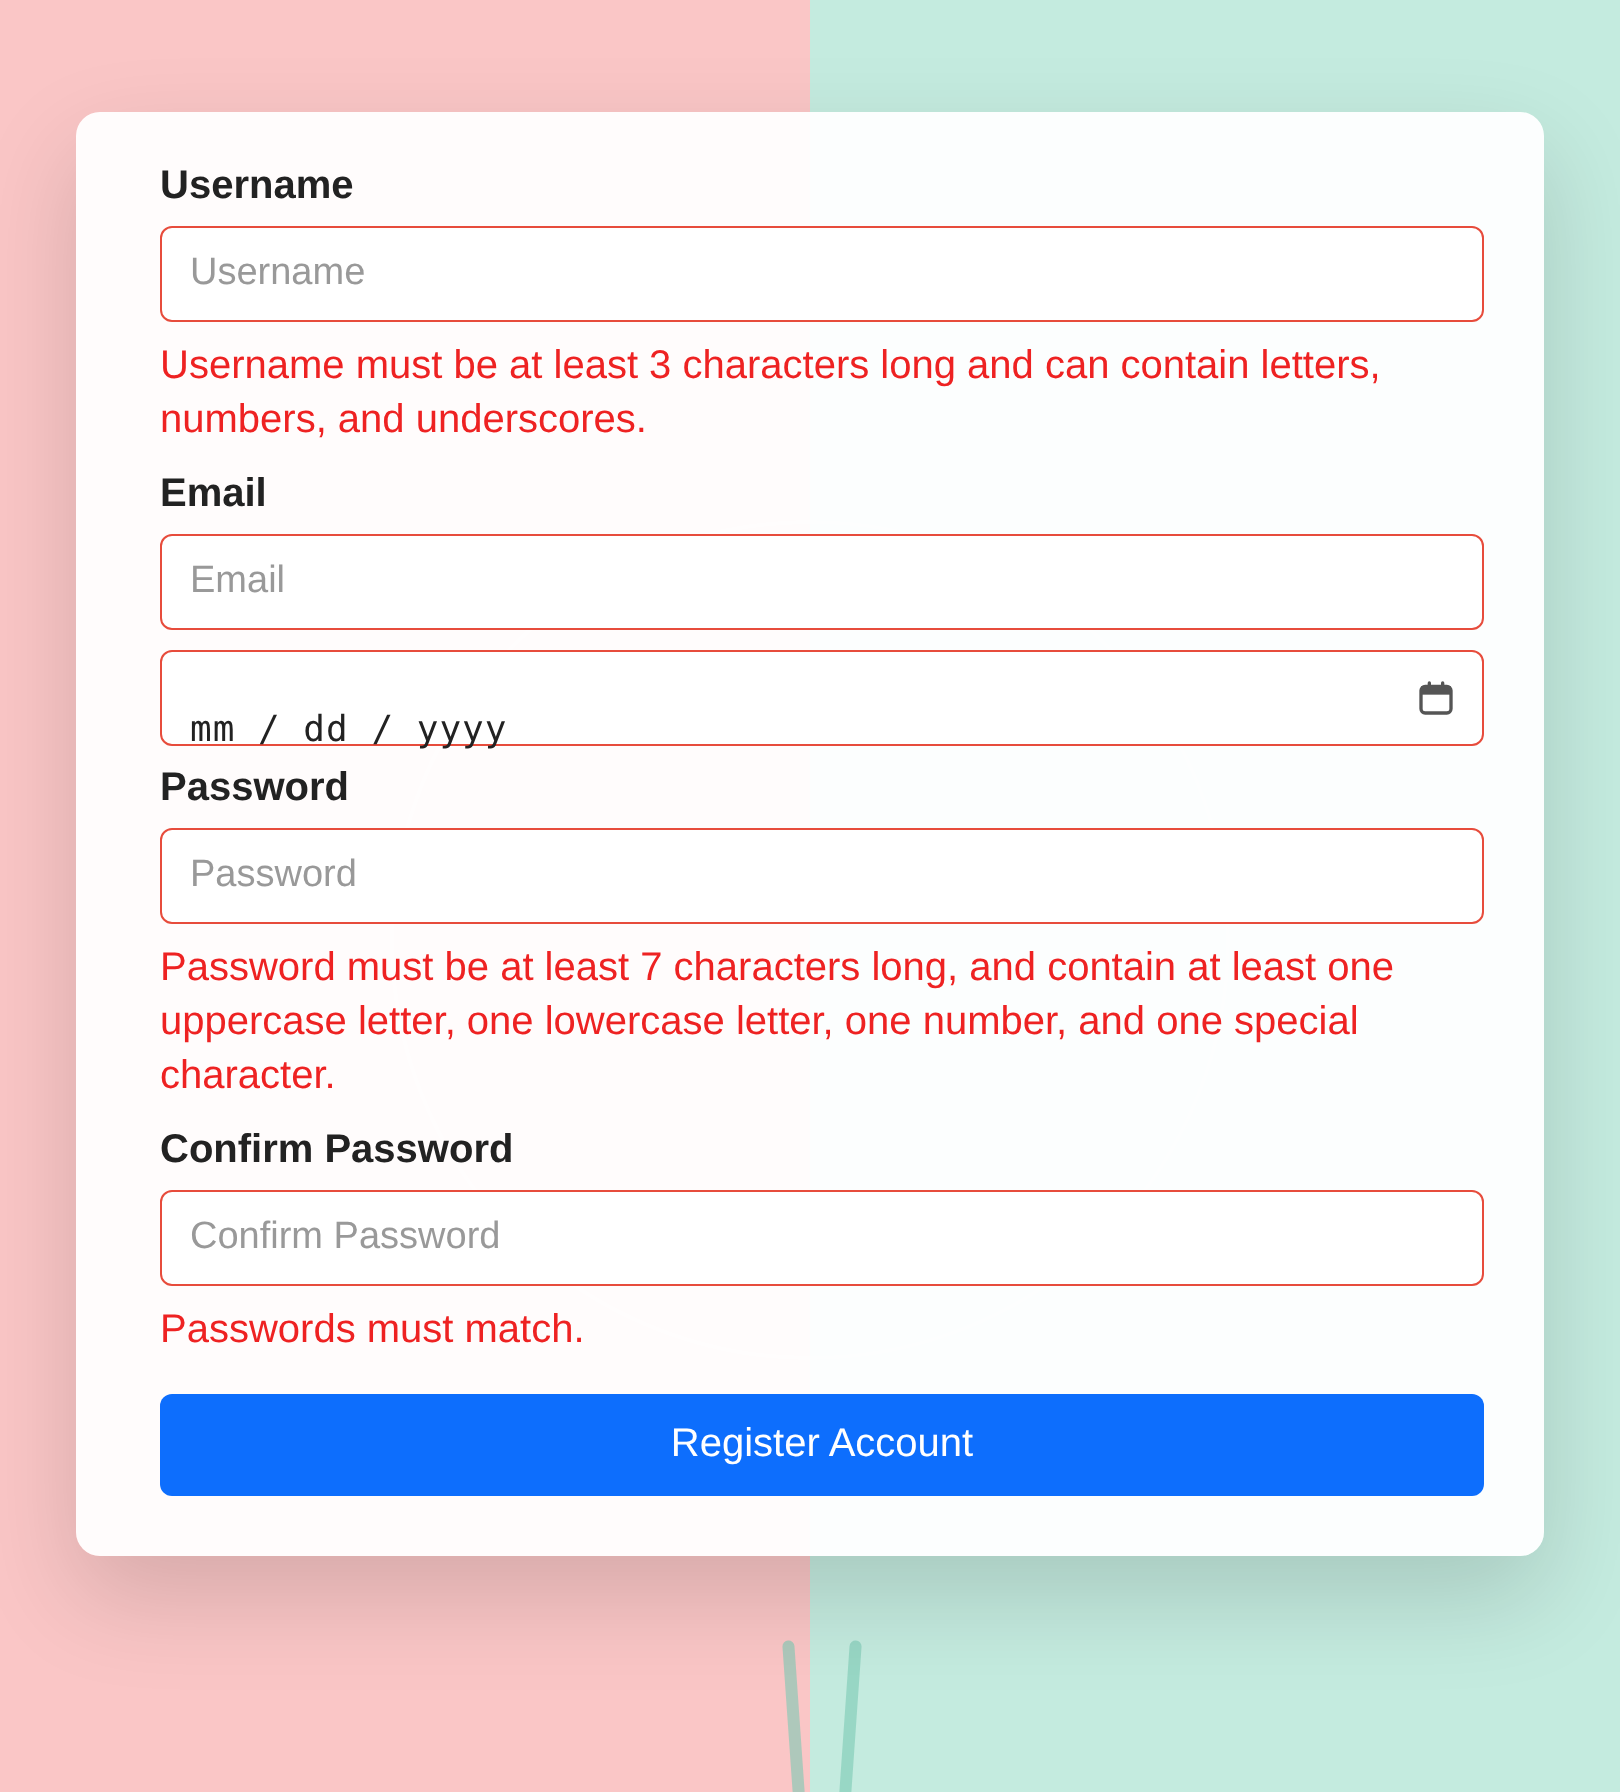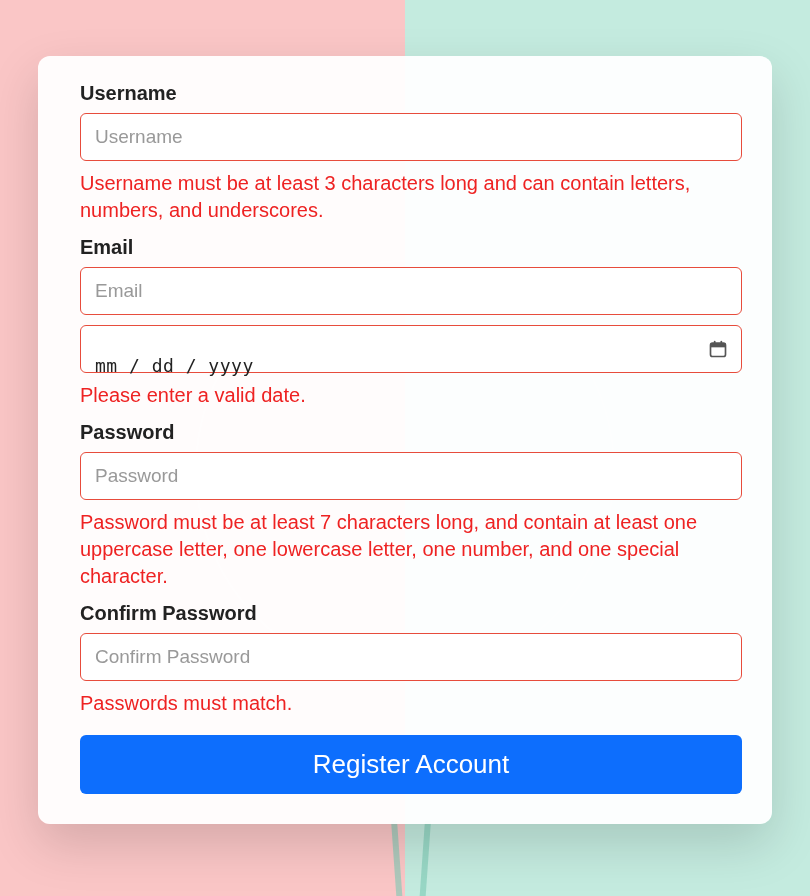--- a/index.html
+++ b/index.html
@@ -102,21 +102,21 @@
       margin-top: 9px;
       margin-bottom: 12px;
     }
     .submit {
       display: block;
       width: 100%;
       background: #0d6efd;
       color: #fff;
       border: none;
       border-radius: 6px;
-      font-size: 26px;
+      font-size: 20px;
       font-weight: 500;
       padding: 14px 0;
       margin-top: 18px;
       cursor: pointer;
     }
   </style>
 </head>
 <body>
 
 <div class="bg-circle"></div>
@@ -140,21 +140,20 @@
     <div class="date-wrap">
       <input type="text" class="input date" style="color: transparent; caret-color: rgb(34, 34, 34);">
       <span class="date-placeholder">mm / dd / yyyy</span>
       <svg class="cal-icon" viewBox="0 0 24 24">
         <rect x="3" y="5" width="18" height="16" rx="2.5" fill="none" stroke="#555" stroke-width="2"></rect>
         <rect x="3" y="5" width="18" height="5" fill="#555"></rect>
         <rect x="7" y="2" width="2" height="5" rx="1" fill="#555"></rect>
         <rect x="15" y="2" width="2" height="5" rx="1" fill="#555"></rect>
       </svg>
     </div>
-    <div class="error">Please enter a valid date.</div>
   </div>
 
   <div class="field">
     <label class="label">Password</label>
     <input type="password" class="input" placeholder="Password" style="">
     <div class="error">Password must be at least 7 characters long, and contain at least one uppercase letter, one lowercase letter, one number, and one special character.</div>
   </div>
 
   <div class="field">
     <label class="label">Confirm Password</label>

